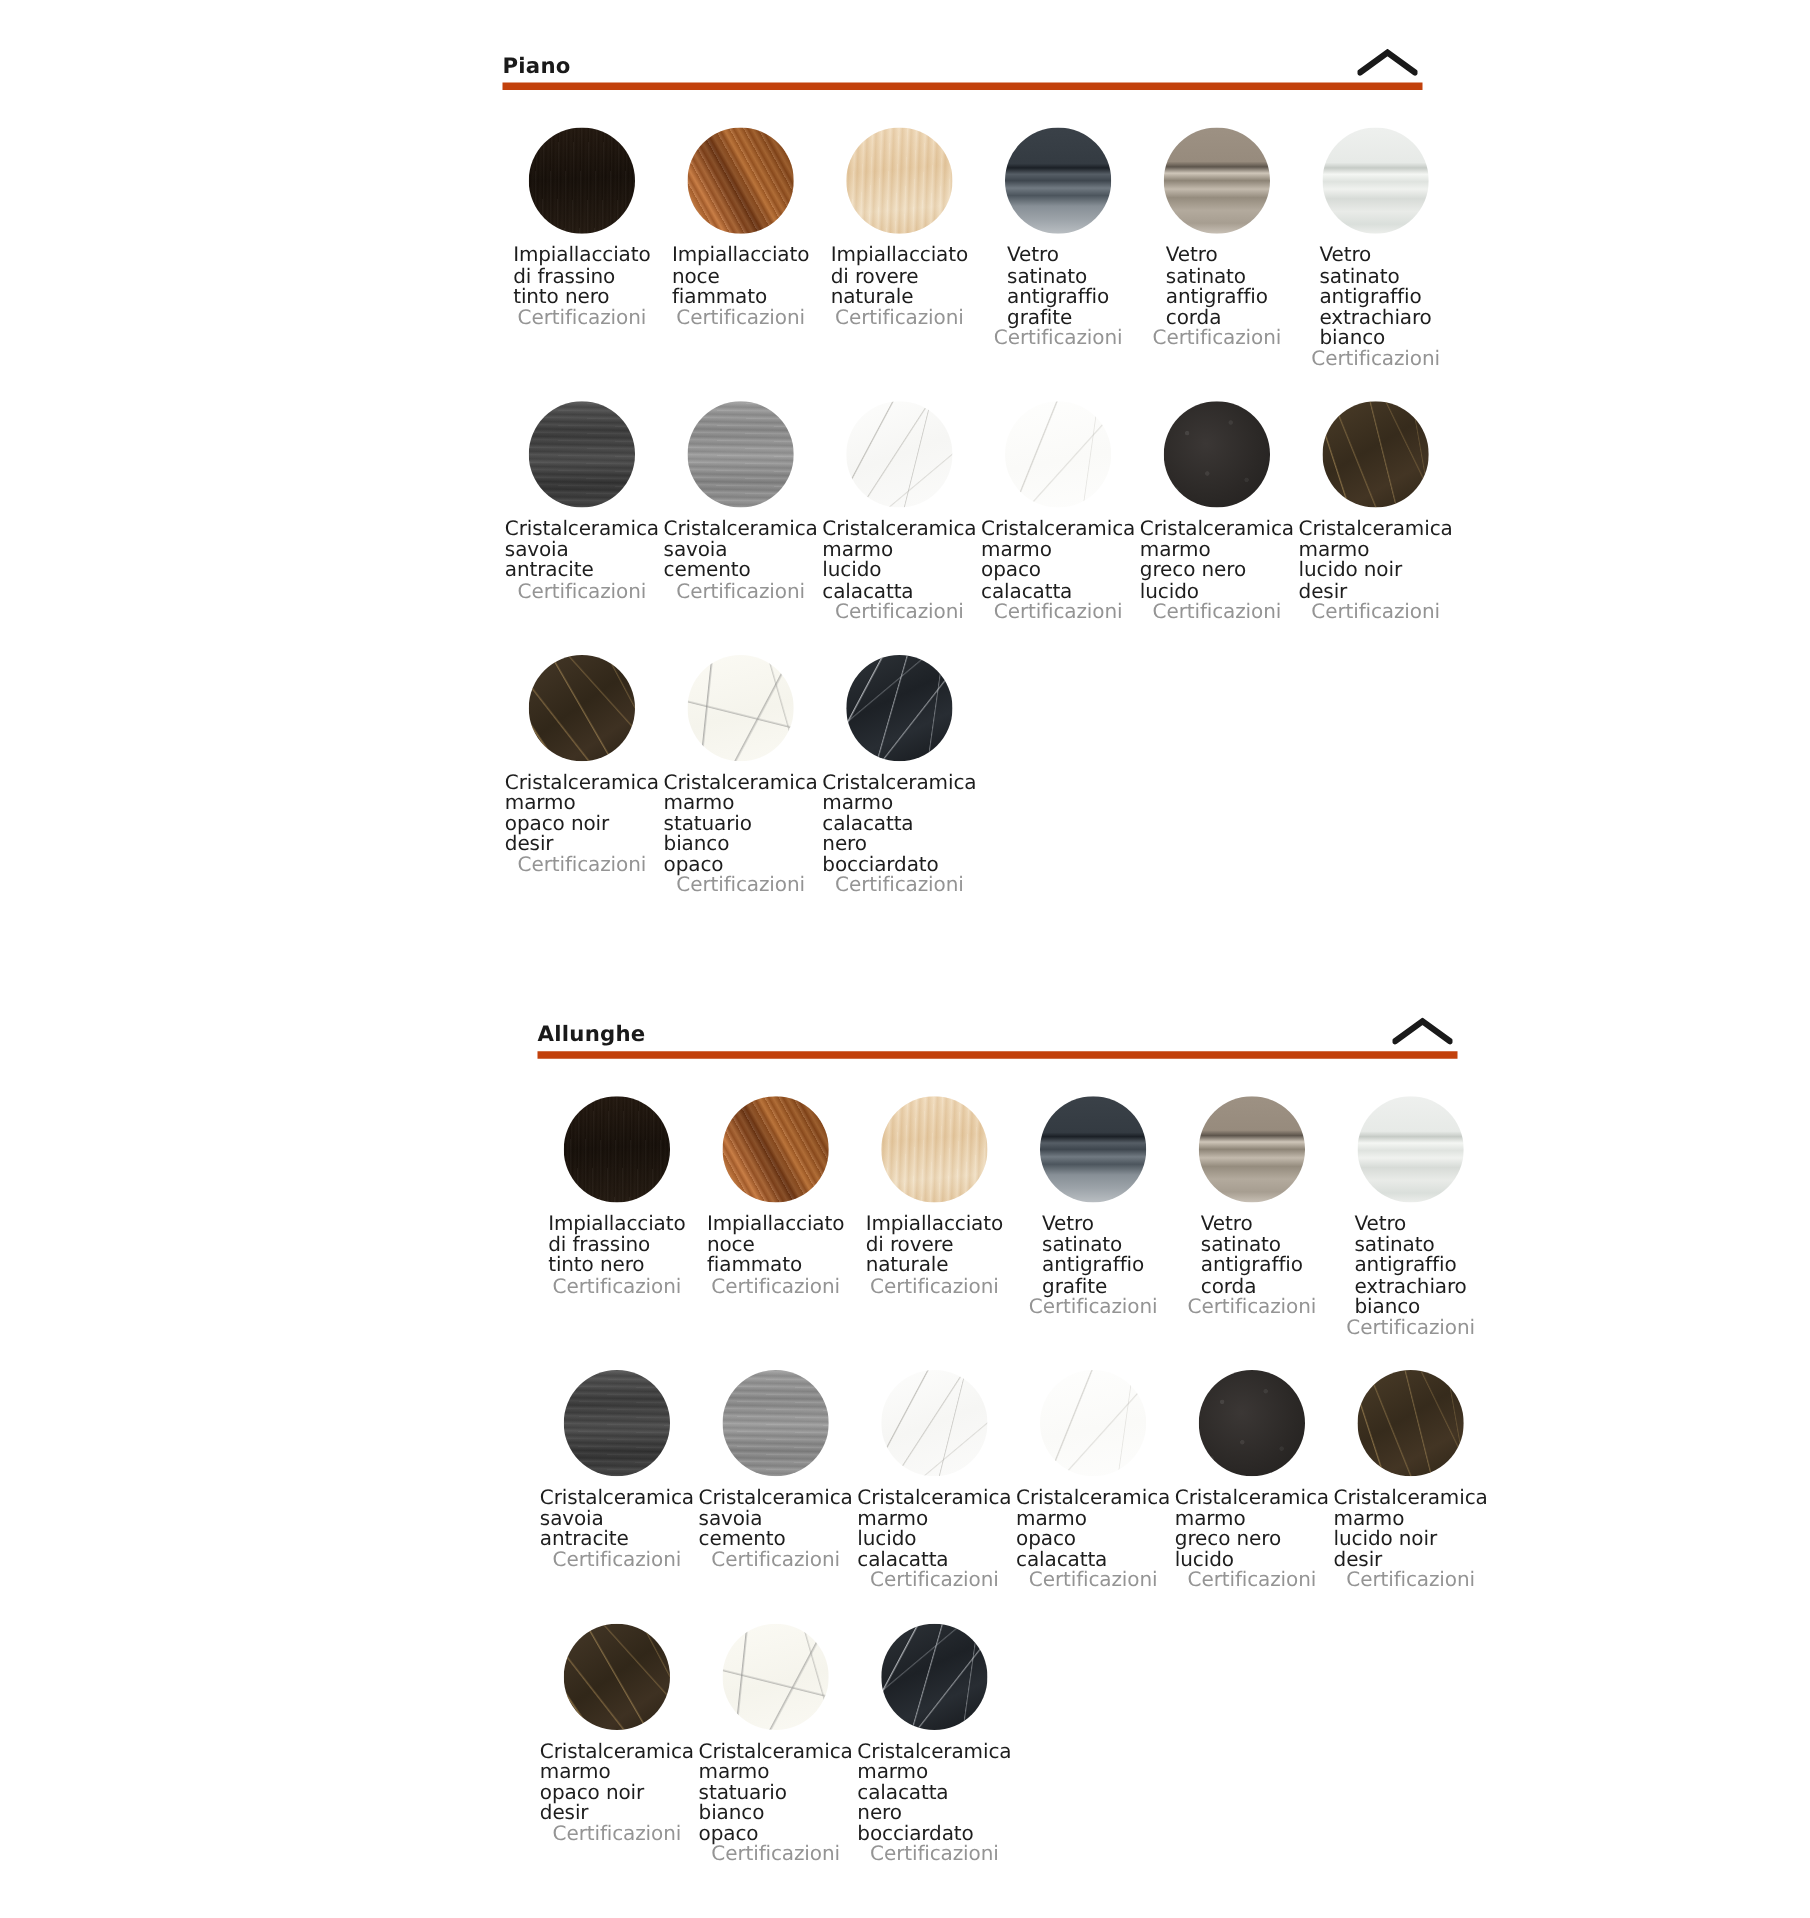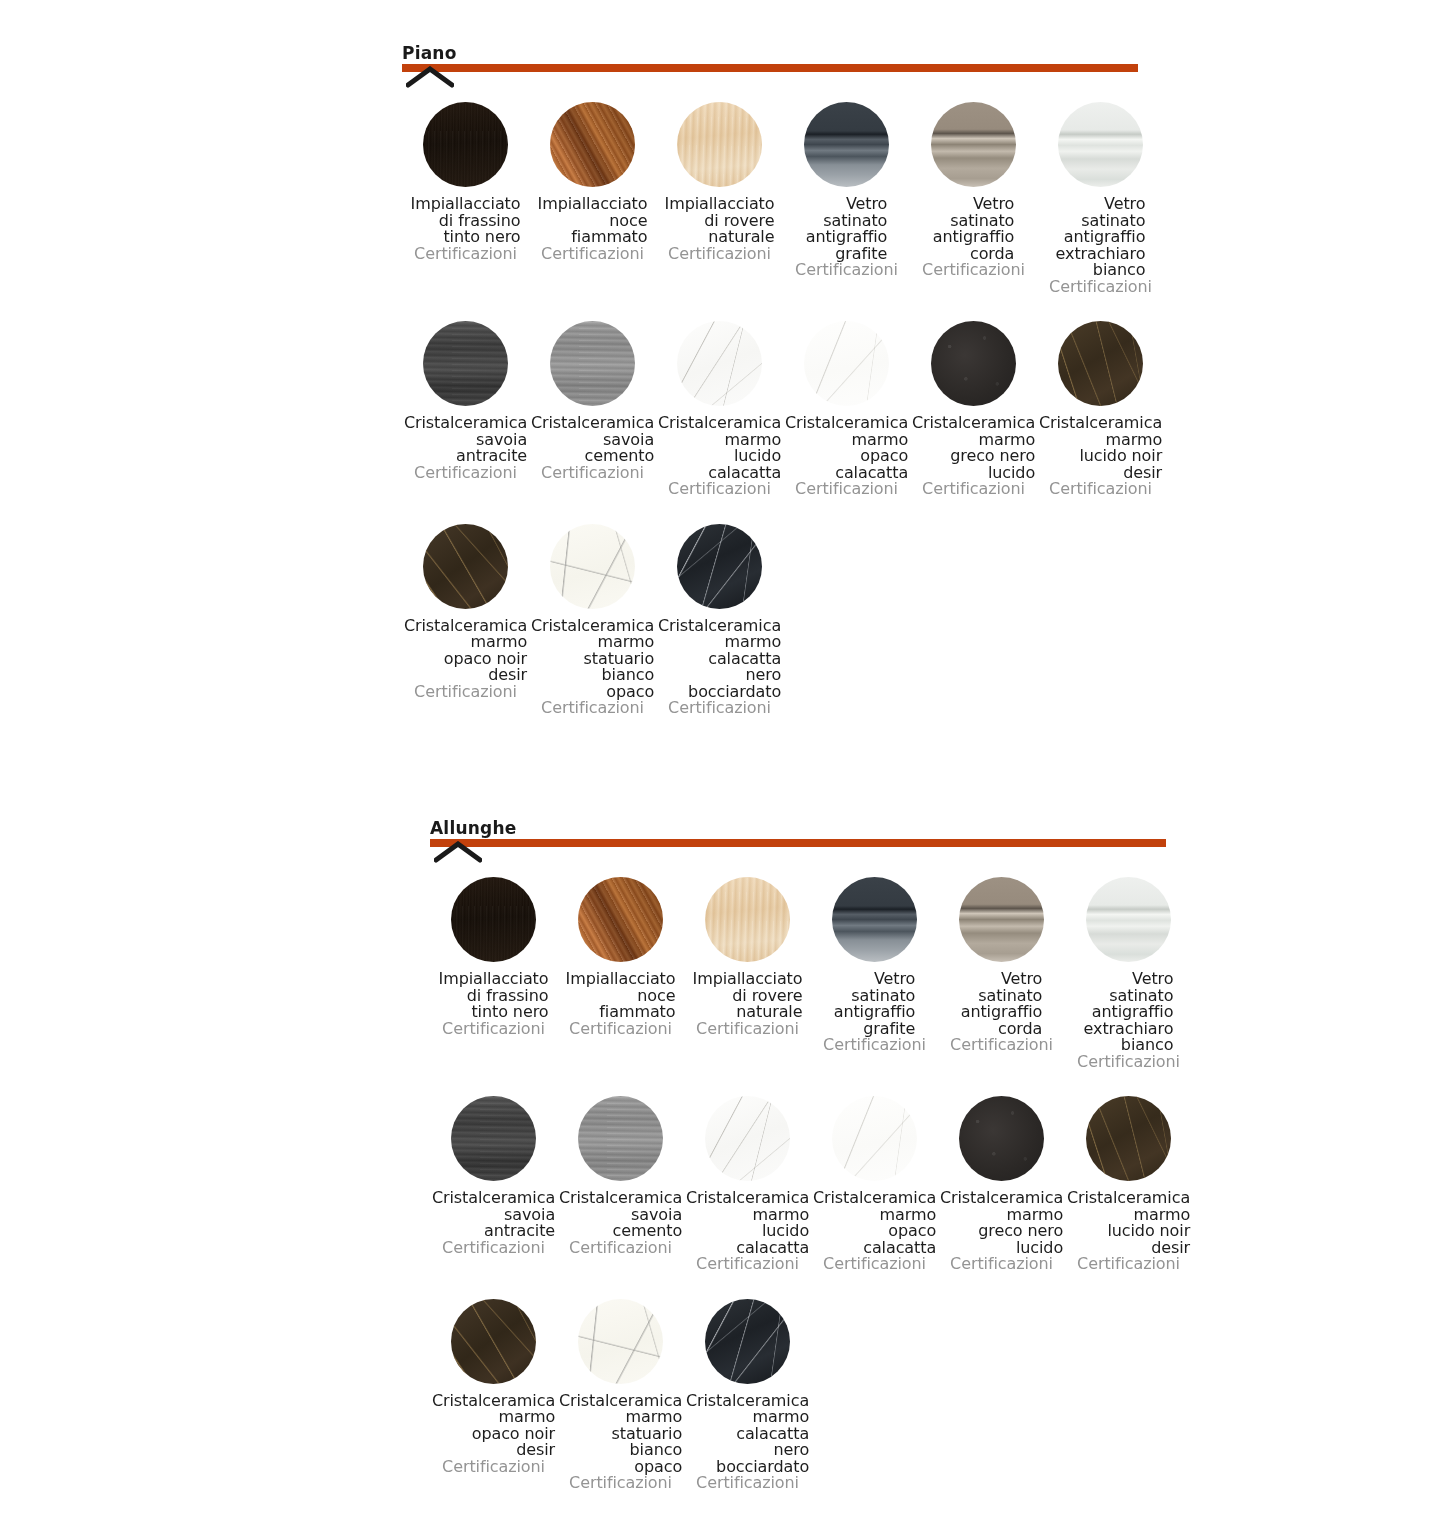--- a/index.html
+++ b/index.html
@@ -17,25 +17,24 @@
   .page { position: relative; width: 1448px; }
 
   
   .section { position: absolute; left: 402px; width: 736px; }
   #section-piano    { top: 28px; }
   #section-allunghe { top: 803px; margin-left: 28px; }
 
   .section-header {
     position: relative;
     height: 44px;
-    border-bottom: 8px solid #c2410c;
+    border-bottom: 6px solid #c2410c;
     display: flex;
     align-items: flex-start;
     justify-content: space-between;
-    flex-direction: column;
   }
   .section-title {
     font-size: 17px;
     font-weight: bold;
     color: #1a1a1a;
     letter-spacing: 0.2px;
     line-height: 1;
     padding-top: 17px;
   }
   .chevron-btn {
@@ -70,21 +69,21 @@
   }
   .swatch-circle .tex {
     position: absolute; inset: 0;
   }
 
   .swatch-label {
     margin-top: 9px;
     font-size: 16px;
     line-height: 16.5px;
     color: #1d1d1d;
-    text-align: right;
+    text-align: left;
     white-space: nowrap;
     letter-spacing: -0.1px;
   }
   .swatch-cert {
     font-size: 16px;
     line-height: 16.5px;
     color: #949494;
     text-align: center;
     white-space: nowrap;
     letter-spacing: -0.1px;

